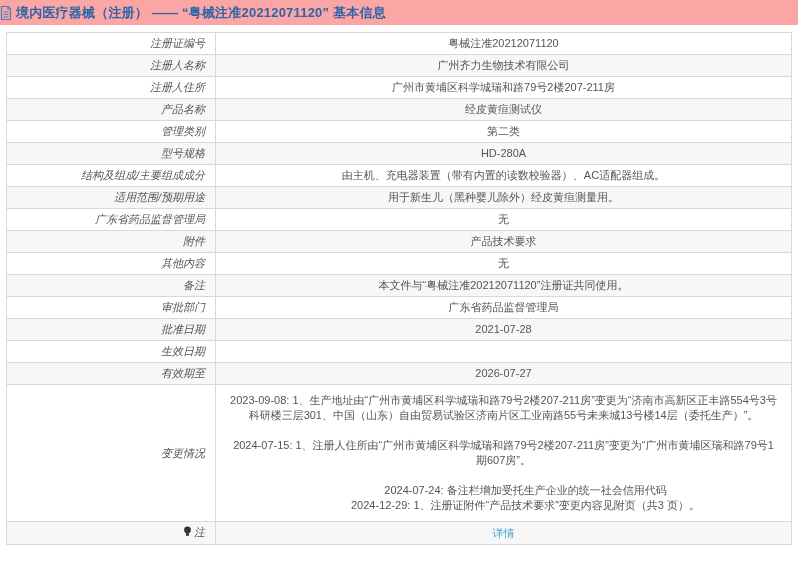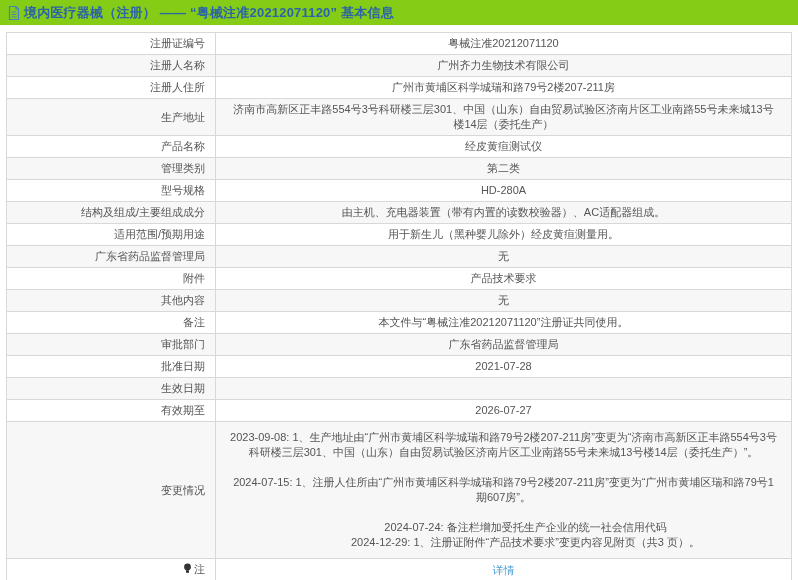--- a/index.html
+++ b/index.html
@@ -7,24 +7,24 @@
   body {
     background: #ffffff;
     font-family: "Liberation Sans", sans-serif;
     overflow: hidden;
     display: flex;
     flex-direction: column;
   }
   .title-bar {
     height: 25px;
     flex: 0 0 25px;
-    background: #84cc16;
+    background: #fca5a5;
     display: flex;
     align-items: center;
-    padding: 0 8px;
+    padding: 0 0;
   }
   .doc-icon { display: inline-flex; margin-right: 4px; }
   .page-title {
     color: #2c64a8;
     font-size: 13px;
     font-weight: bold;
     letter-spacing: 0.2px;
     white-space: nowrap;
   }
   .table-wrap { margin: 7px 6px 0 6px; }
@@ -41,20 +41,21 @@
     line-height: 15px;
     color: #555555;
     font-weight: normal;
     vertical-align: middle;
   }
   .info-table th {
     width: 209px;
     text-align: right;
     padding: 3px 10px;
     white-space: nowrap;
+    font-style: italic;
   }
   .info-table td {
     text-align: center;
     padding: 3px 12px;
     word-break: break-all;
   }
   td.change-cell { padding: 8px 12px; }
   .change-cell p { margin: 0 0 15px 0; }
   .change-cell p.no-gap { margin-bottom: 0; margin-left: 44px; }
   a.details-link { color: #4a9fd4; text-decoration: none; cursor: pointer; }
@@ -83,24 +84,20 @@
           <th>注册证编号</th>
           <td>粤械注准20212071120</td>
         </tr>
         <tr>
           <th>注册人名称</th>
           <td>广州齐力生物技术有限公司</td>
         </tr>
         <tr>
           <th>注册人住所</th>
           <td>广州市黄埔区科学城瑞和路79号2楼207-211房</td>
-        </tr>
-        <tr>
-          <th>生产地址</th>
-          <td>济南市高新区正丰路554号3号科研楼三层301、中国（山东）自由贸易试验区济南片区工业南路55号未来城13号楼14层（委托生产）</td>
         </tr>
         <tr>
           <th>产品名称</th>
           <td>经皮黄疸测试仪</td>
         </tr>
         <tr>
           <th>管理类别</th>
           <td>第二类</td>
         </tr>
         <tr>

